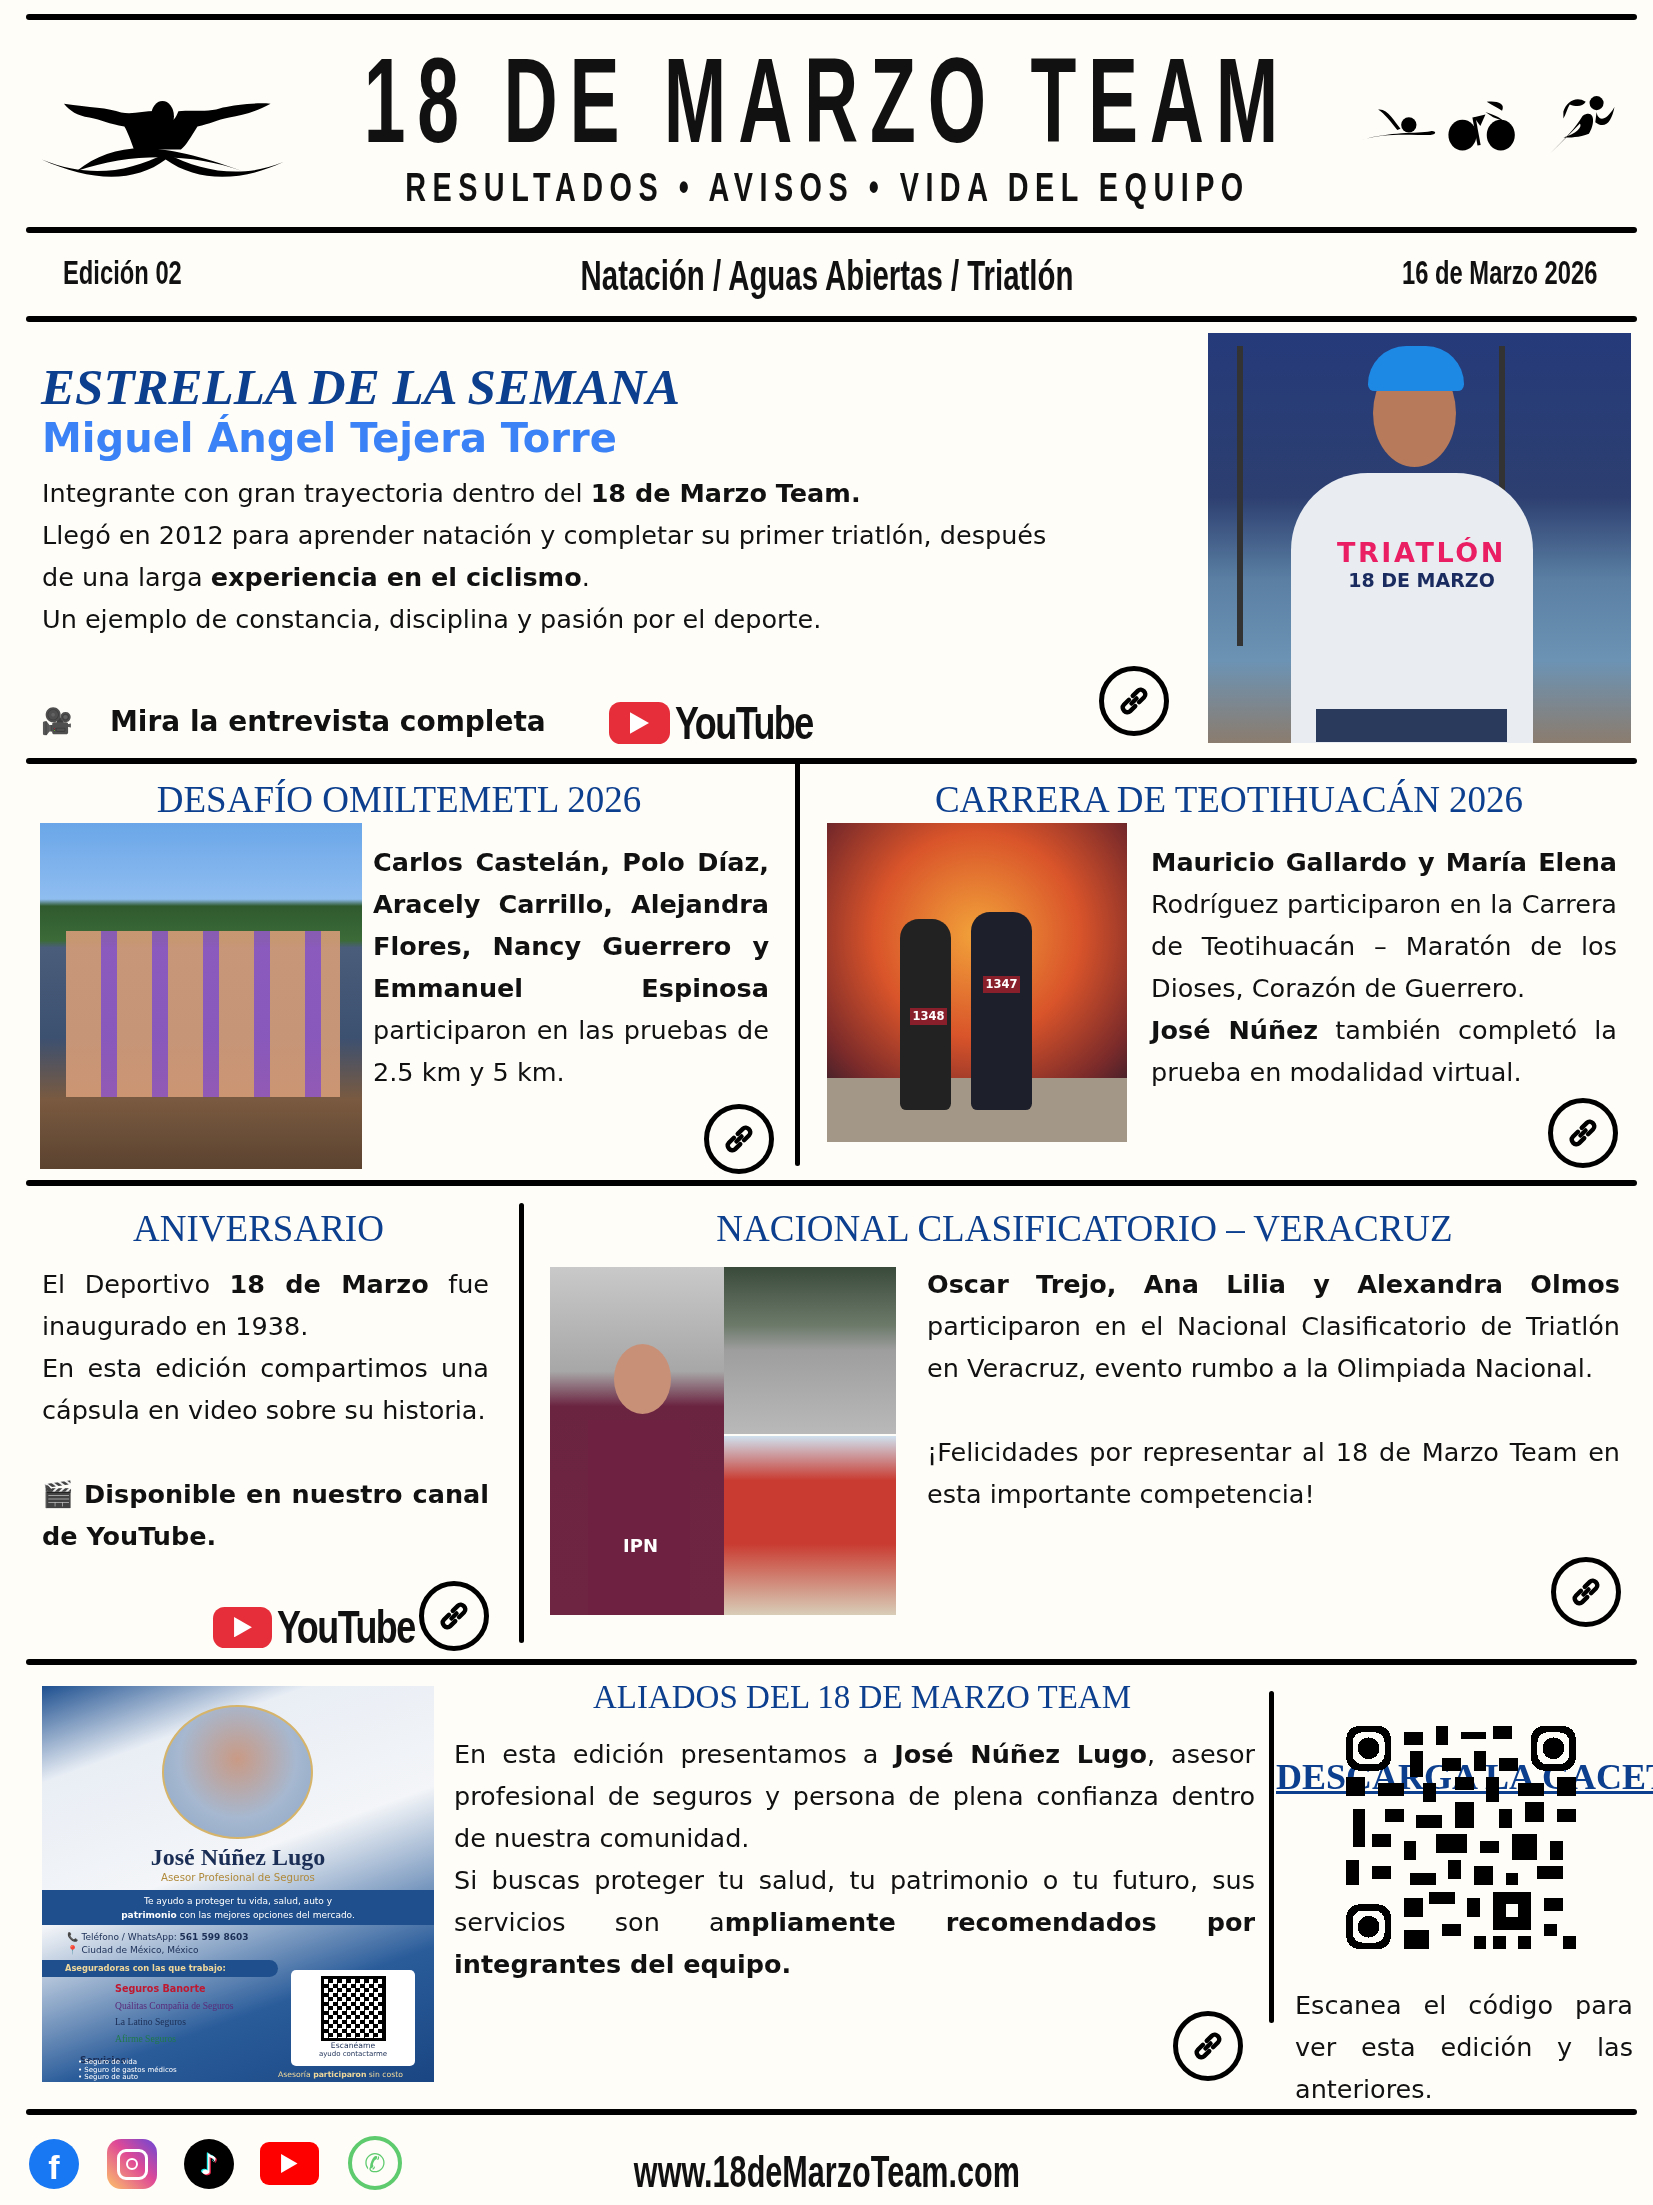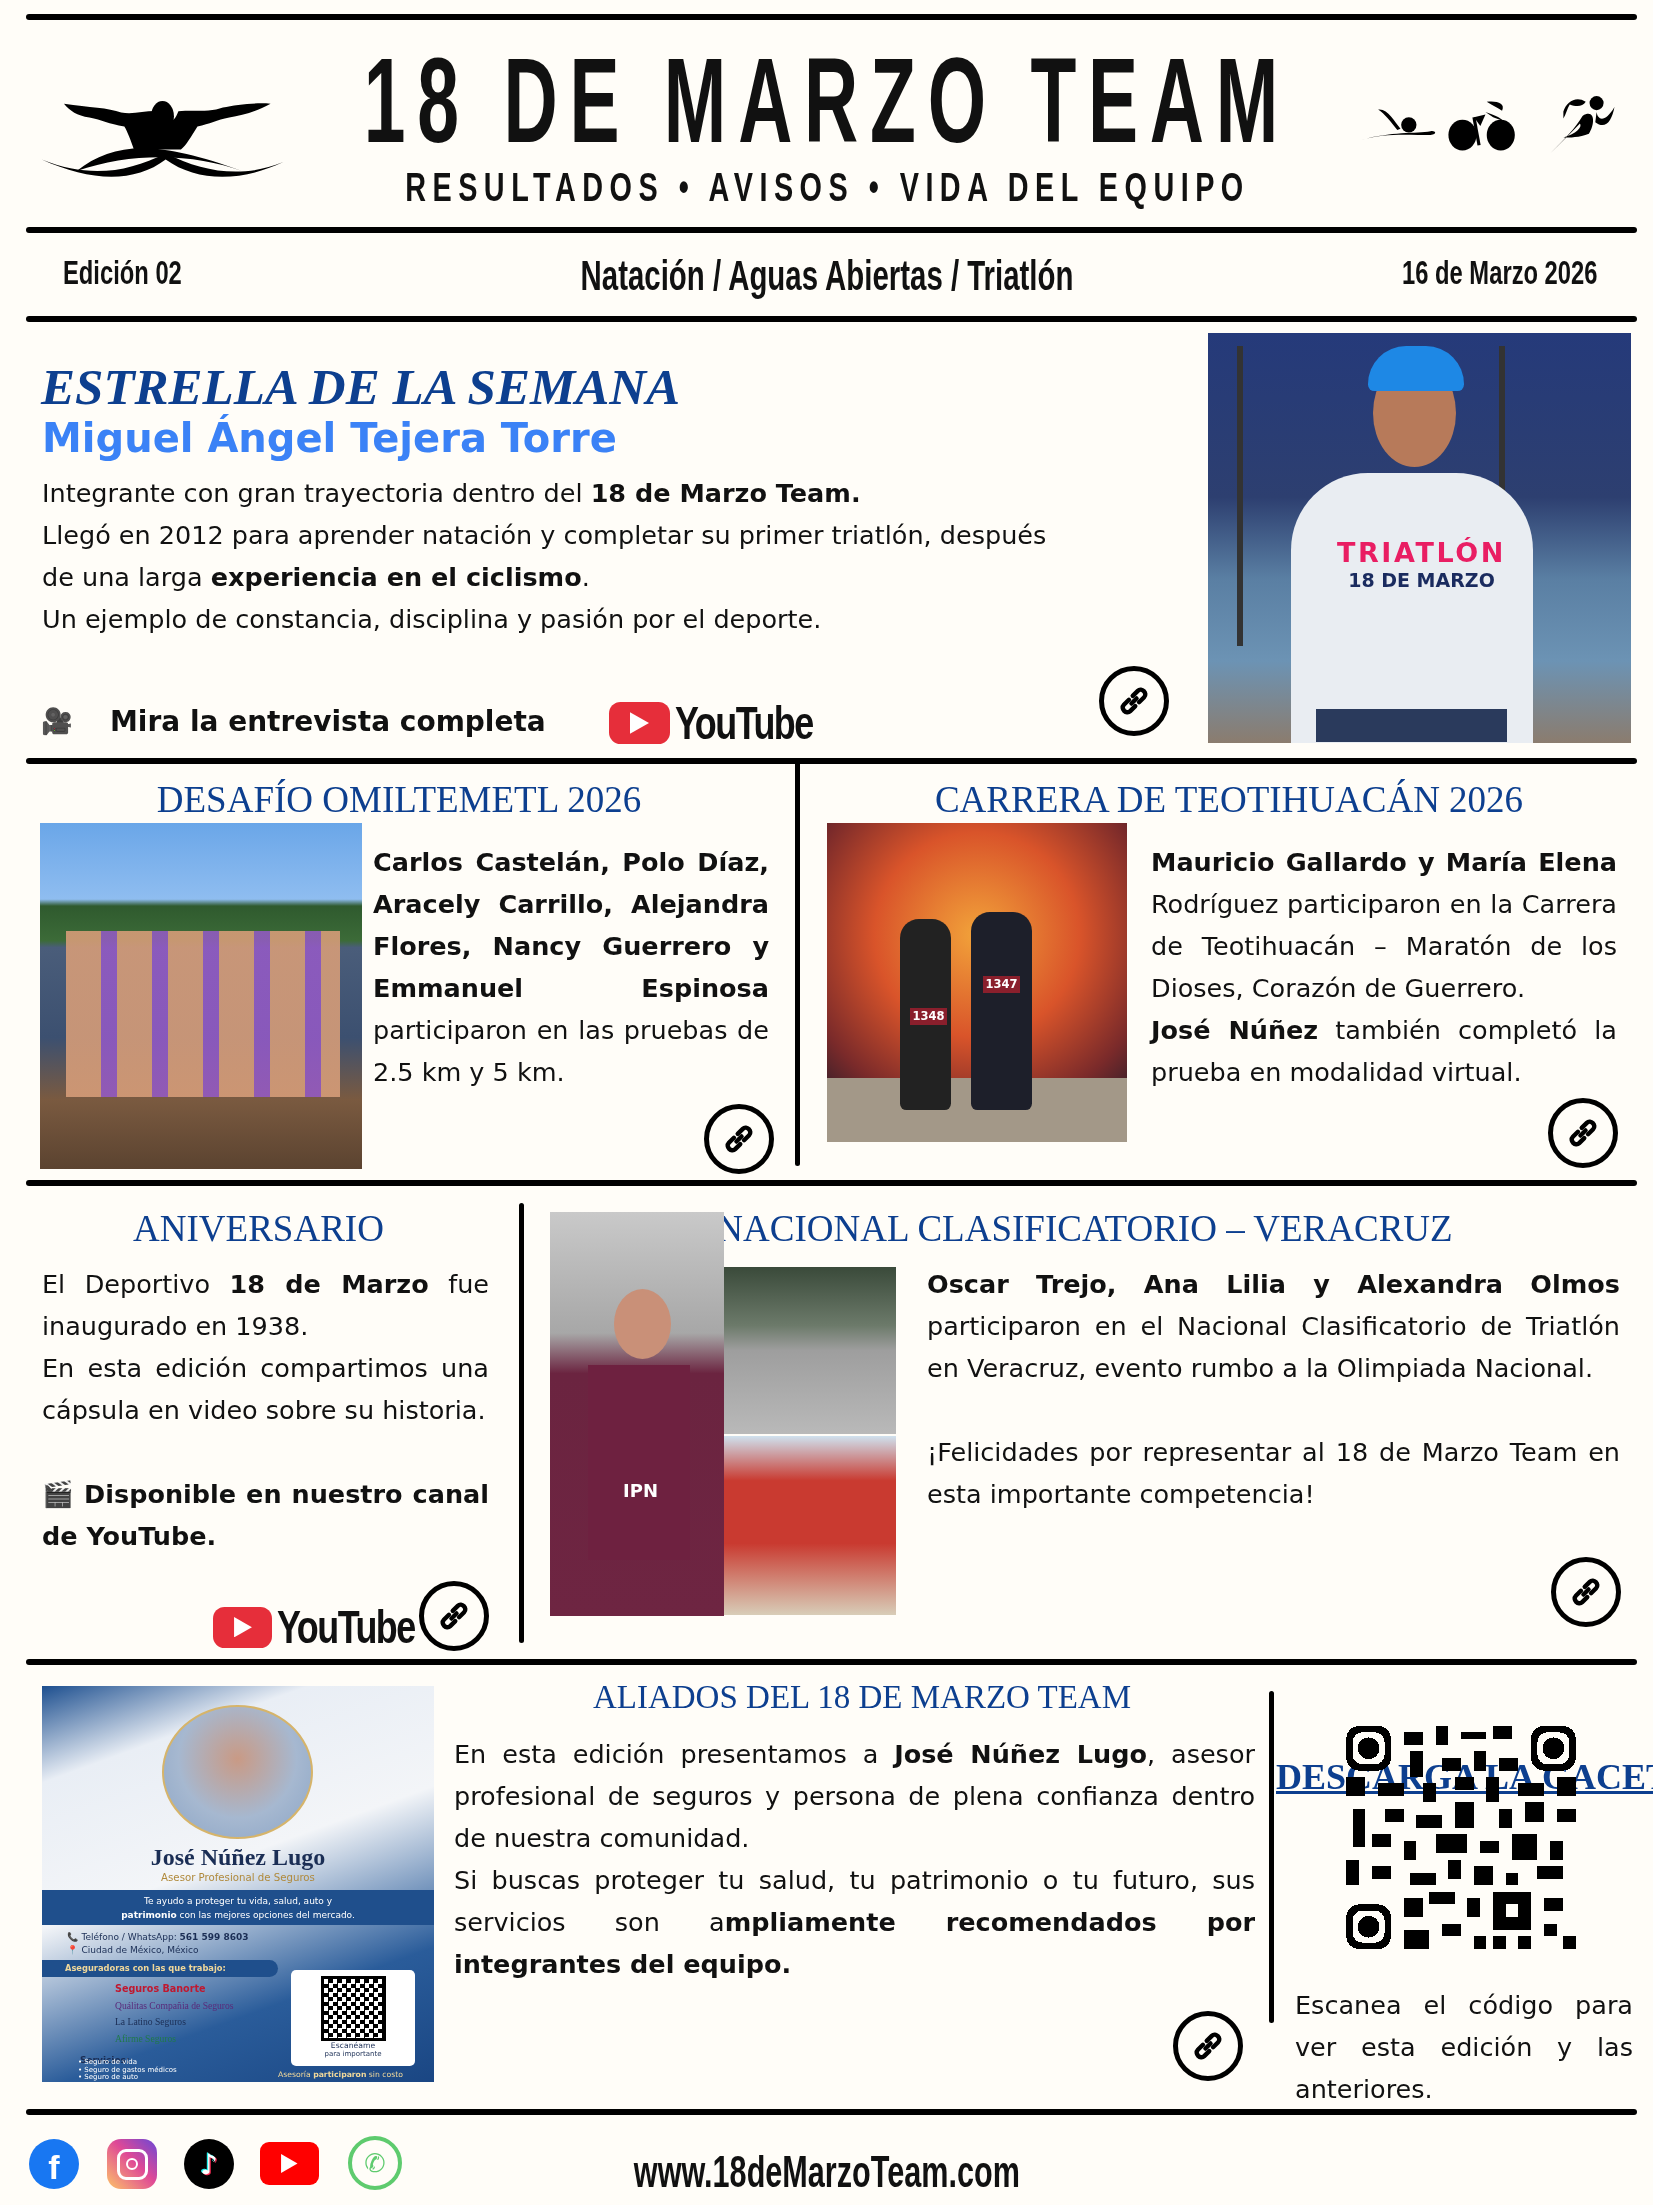--- a/index.html
+++ b/index.html
@@ -194,21 +194,21 @@
           <path d="M38 32 L46 24 C52 18 42 8 36 14 L28 22"></path>
         </g>
       </svg>
   </div>
 </section>
 
 <div class="vr" style="left:519px; top:1203px; height:440px;"></div>
 
 <section>
   <div class="abs serif-head" style="left:523px; width:1123px; top:1206px; font-size:37px; line-height:45px;">NACIONAL CLASIFICATORIO – VERACRUZ</div>
-  <div class="photo" style="left:550px; top:1212px; width:174px; height:404px; background:linear-gradient(180deg,#c9c9c9 0%,#a7a7a7 30%,#6b2440 40%,#6e2542 100%);text-align:right;">
+  <div class="photo" style="left:550px; top:1267px; width:174px; height:348px; background:linear-gradient(180deg,#c9c9c9 0%,#a7a7a7 30%,#6b2440 40%,#6e2542 100%);text-align:right;">
     <div style="position:absolute; left:64px; top:77px; width:57px; height:70px; background:#c99078; border-radius:50%;"></div>
     <div style="position:absolute; left:38px; top:153px; width:102px; height:195px; background:#6e2140;"></div>
     <div style="position:absolute; left:73px; top:268px; color:#fff; font-weight:bold; font-size:18px;">IPN</div>
   </div>
   <div class="photo" style="left:724px; top:1267px; width:172px; height:167px; background:linear-gradient(180deg,#3a4a3a 0%,#6c7a6a 35%,#9e9e9e 50%,#b9b9b9 100%);"></div>
   <div class="photo" style="left:724px; top:1436px; width:172px; height:179px; background:linear-gradient(180deg,#cfe1ee 0%,#c93a30 25%,#c93a30 60%,#d8cdb8 100%);"></div>
   <div class="abs body-text" style="left:927px; top:1263px; width:693px;">
     <b>Oscar Trejo, Ana Lilia y Alexandra Olmos</b><span> participaron en el Nacional Clasificatorio de Triatlón en Veracruz, evento rumbo a la Olimpiada Nacional.</span><br><br>
     <span>¡Felicidades por representar al 18 de Marzo Team en esta importante competencia!</span>
   </div>
@@ -245,21 +245,21 @@
     </div>
     <div style="position:absolute; left:38px; top:361px; font-weight:bold; font-size:9px; color:#1b2e55;margin-top:8px;">Servicios:</div>
     <div style="position:absolute; left:36px; top:373px; font-size:7px; line-height:7.7px; color:#fff;">
       <div>• <span>Seguro de vida</span></div>
       <div>• <span>Seguro de gastos médicos</span></div>
       <div>• <span>Seguro de auto</span></div>
     </div>
     <div style="position:absolute; left:249px; top:284px; width:124px; height:96px; background:#fff; border-radius:5.1px; text-align:center;">
       <div style="margin:6.4px auto 0; width:65px; height:65px; background:repeating-conic-gradient(#000 0 25%, #fff 0 50%) 0 0/9px 9px; border:3.8px solid #000;"></div>
       <div style="font-size:7.7px; color:#1b2e55;">Escanéame</div>
-      <div style="font-size:7px; color:#1b2e55;">para importante</div>
+      <div style="font-size:7px; color:#1b2e55;">ayudo contactarme</div>
     </div>
     <div style="position:absolute; left:236px; top:384px; font-size:7.7px; color:#f0d89a;"><span>Asesoría </span><b>participaron</b><span> sin costo</span></div>
   </div>
 
   <div class="abs serif-head" style="left:447px; width:830px; top:1677px; font-size:33px; line-height:41px;">ALIADOS DEL 18 DE MARZO TEAM</div>
   <div class="abs body-text" style="left:454px; top:1733px; width:801px;">
     <span>En esta edición presentamos a </span><b>José Núñez Lugo</b><span>, asesor profesional de seguros y persona de plena confianza dentro de nuestra comunidad.</span><br>
     <span>Si buscas proteger tu salud, tu patrimonio o tu futuro, sus servicios son a</span><b>mpliamente recomendados por integrantes del equipo.</b>
   </div>
   <div class="link-icon" style="left:1173px; top:2011px;">

